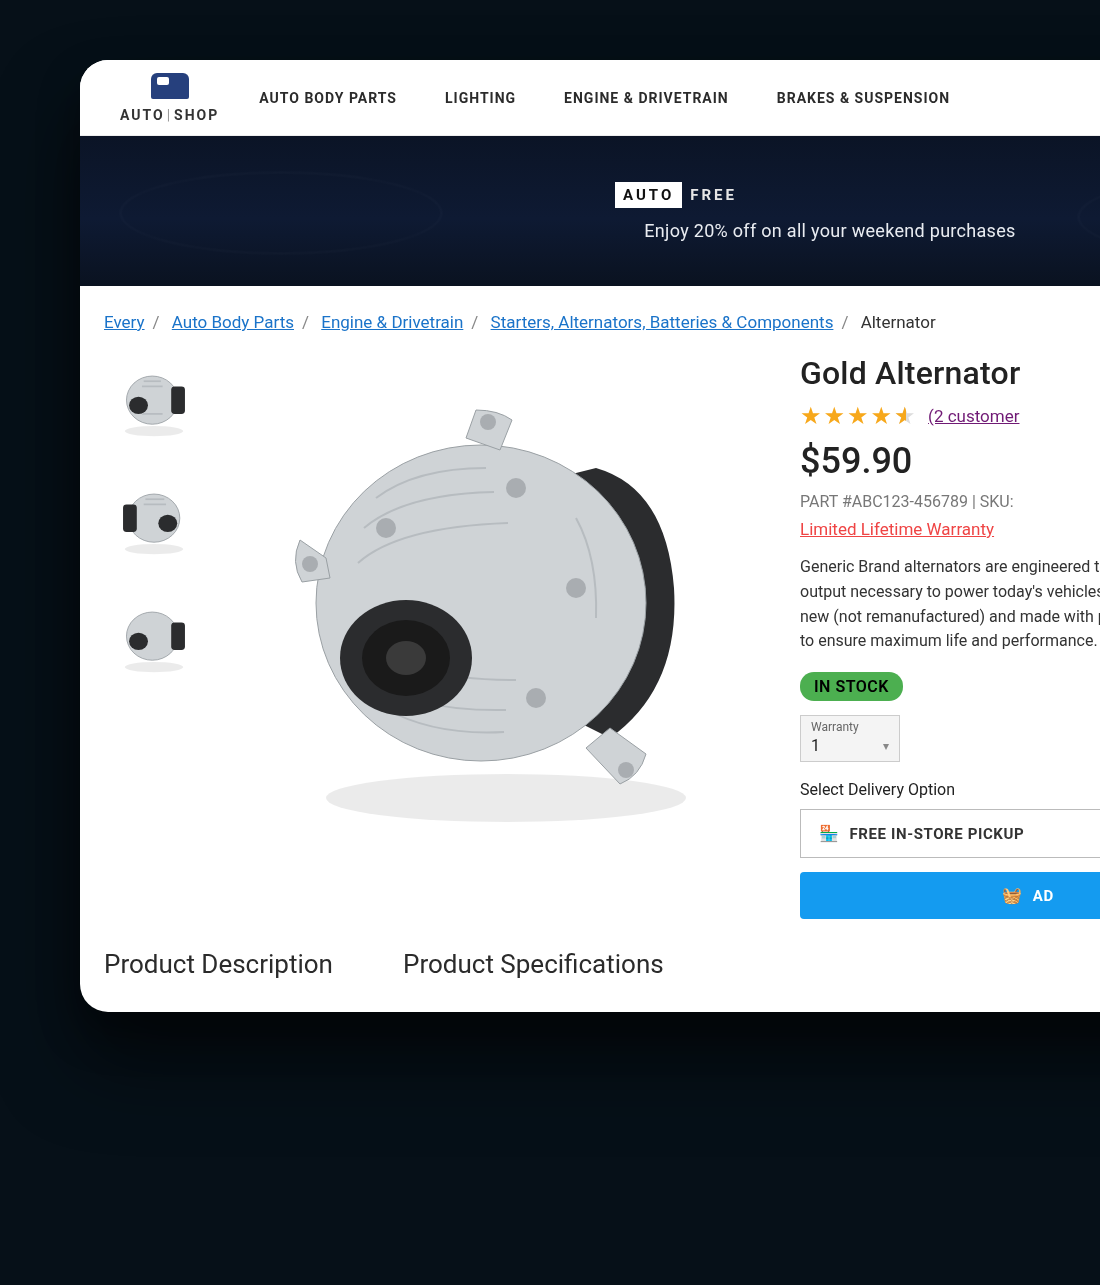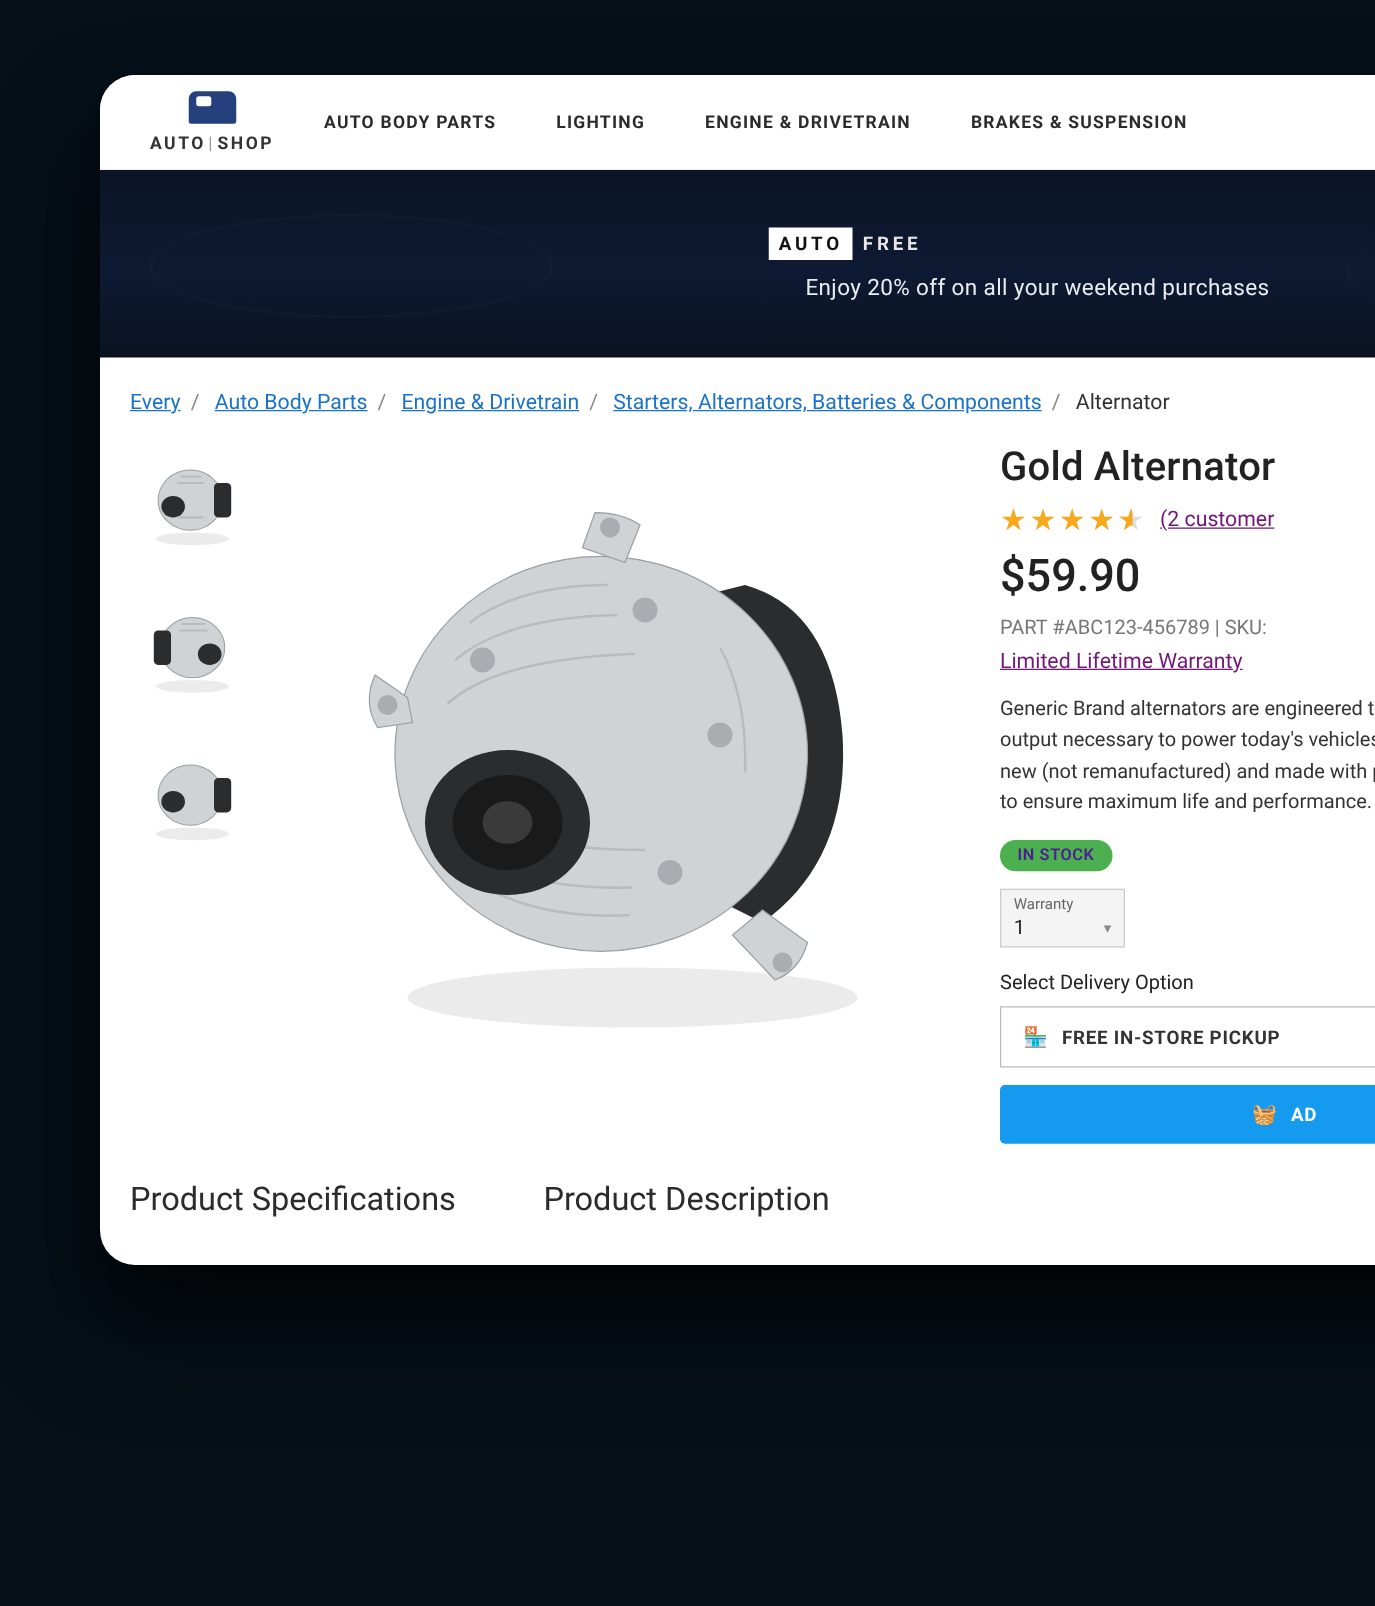--- a/index.html
+++ b/index.html
@@ -35,23 +35,23 @@
 .thumb svg { width:86px; height:78px; }
 .mainimg { width:540px; height:520px; display:flex; align-items:center; justify-content:center; }
 .mainimg svg { width:480px; height:460px; }
 .details { flex:1; padding-top:6px; min-width:0; }
 .title { font-size:32px; font-weight:500; color:#222; margin-bottom:10px; letter-spacing:.2px; }
 .rating-row { display:flex; align-items:center; gap:10px; margin-bottom:10px; }
 .stars { display:flex; gap:2px; color:#f7a81b; font-size:24px; }
 .reviews { color:#701a75; text-decoration:underline; font-size:17px; }
 .price { font-size:36px; font-weight:500; color:#222; margin:4px 0 10px; }
 .sku { font-size:16px; color:#777; margin-bottom:8px; white-space:nowrap; overflow:hidden; }
-.warranty { color:#701a75; text-decoration:underline; font-size:17px; display:inline-block; margin-bottom:16px; }
+.warranty { color:#ef4444; text-decoration:underline; font-size:17px; display:inline-block; margin-bottom:16px; }
 .desc { font-size:16px; line-height:1.55; color:#333; margin-bottom:18px; }
-.stock { display:inline-block; background:#4caf50; color:#4c1d95; font-size:13px; font-weight:600; letter-spacing:.5px; padding:5px 14px; border-radius:14px; margin-bottom:14px; }
+.stock { display:inline-block; background:#4caf50; color:#000000; font-size:16px; font-weight:600; letter-spacing:.5px; padding:5px 14px; border-radius:14px; margin-bottom:14px; }
 .qty { width:100px; border:1px solid #ccc; background:#f4f4f4; padding:4px 10px 6px; margin-bottom:18px; }
 .qty-label { font-size:12px; color:#666; }
 .qty-val { display:flex; align-items:center; justify-content:space-between; font-size:16px; color:#222; margin-top:2px; }
 .qty-val .chev { color:#888; font-size:12px; }
 .del-lbl { font-size:16px; color:#222; margin-bottom:10px; }
 .pickup { border:1px solid #bbb; background:#fff; padding:14px 18px; font-size:15px; font-weight:700; letter-spacing:.6px; color:#333; display:flex; align-items:center; gap:10px; margin-bottom:14px; }
 .cart { background:#149bf0; color:#fff; padding:14px 18px; font-size:15px; font-weight:700; letter-spacing:.6px; display:flex; align-items:center; justify-content:center; gap:10px; border-radius:4px; }
 
 .tabs { display:flex; gap:70px; padding:30px 24px 0 24px; }
 .tab { font-size:26px; color:#2b2b2b; }
@@ -197,17 +197,17 @@
         <span>FREE IN-STORE PICKUP</span>
       </div>
       <div class="cart">
         <span style="font-size:16px;">🧺</span>
         <span>AD</span>
       </div>
     </div>
   </div>
 
   <div class="tabs">
+    <div class="tab">Product Description</div>
     <div class="tab">Product Specifications</div>
-    <div class="tab">Product Description</div>
   </div>
 
 </div>
 
 </body></html>

